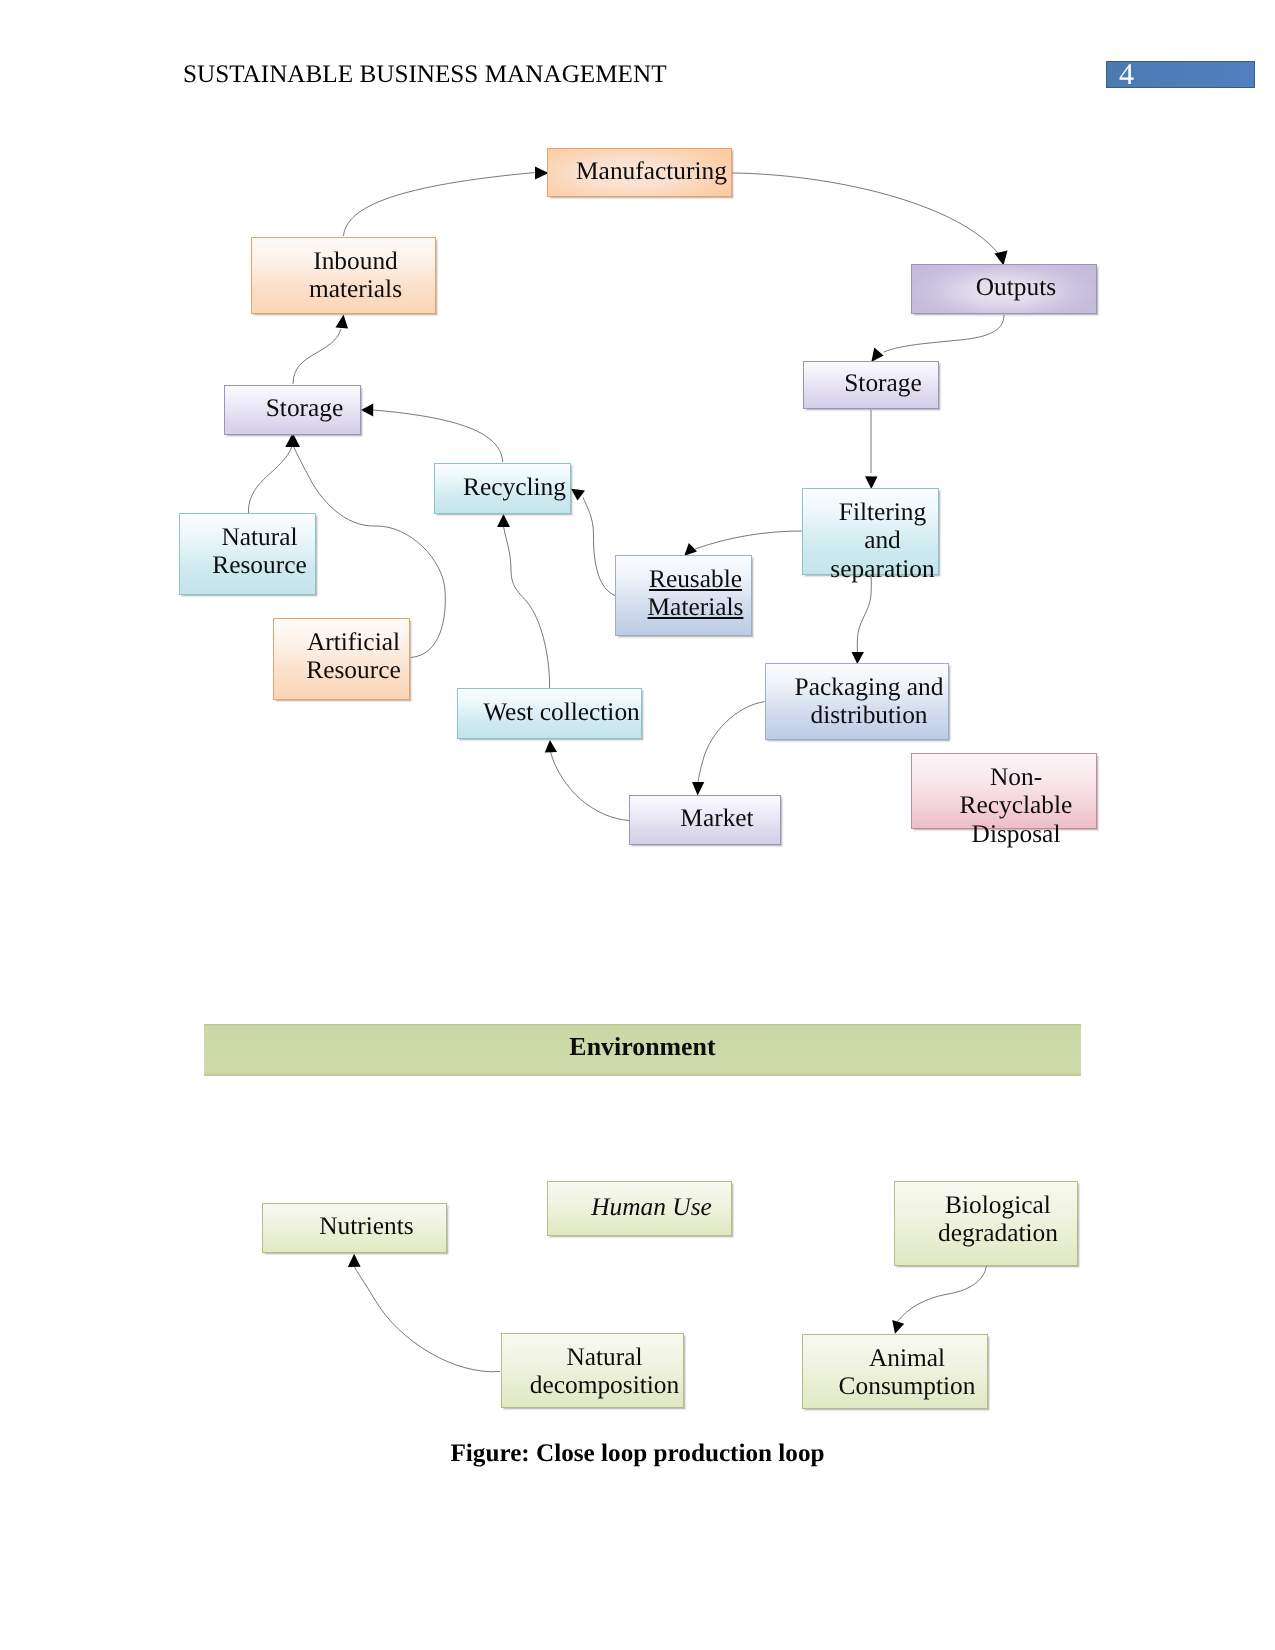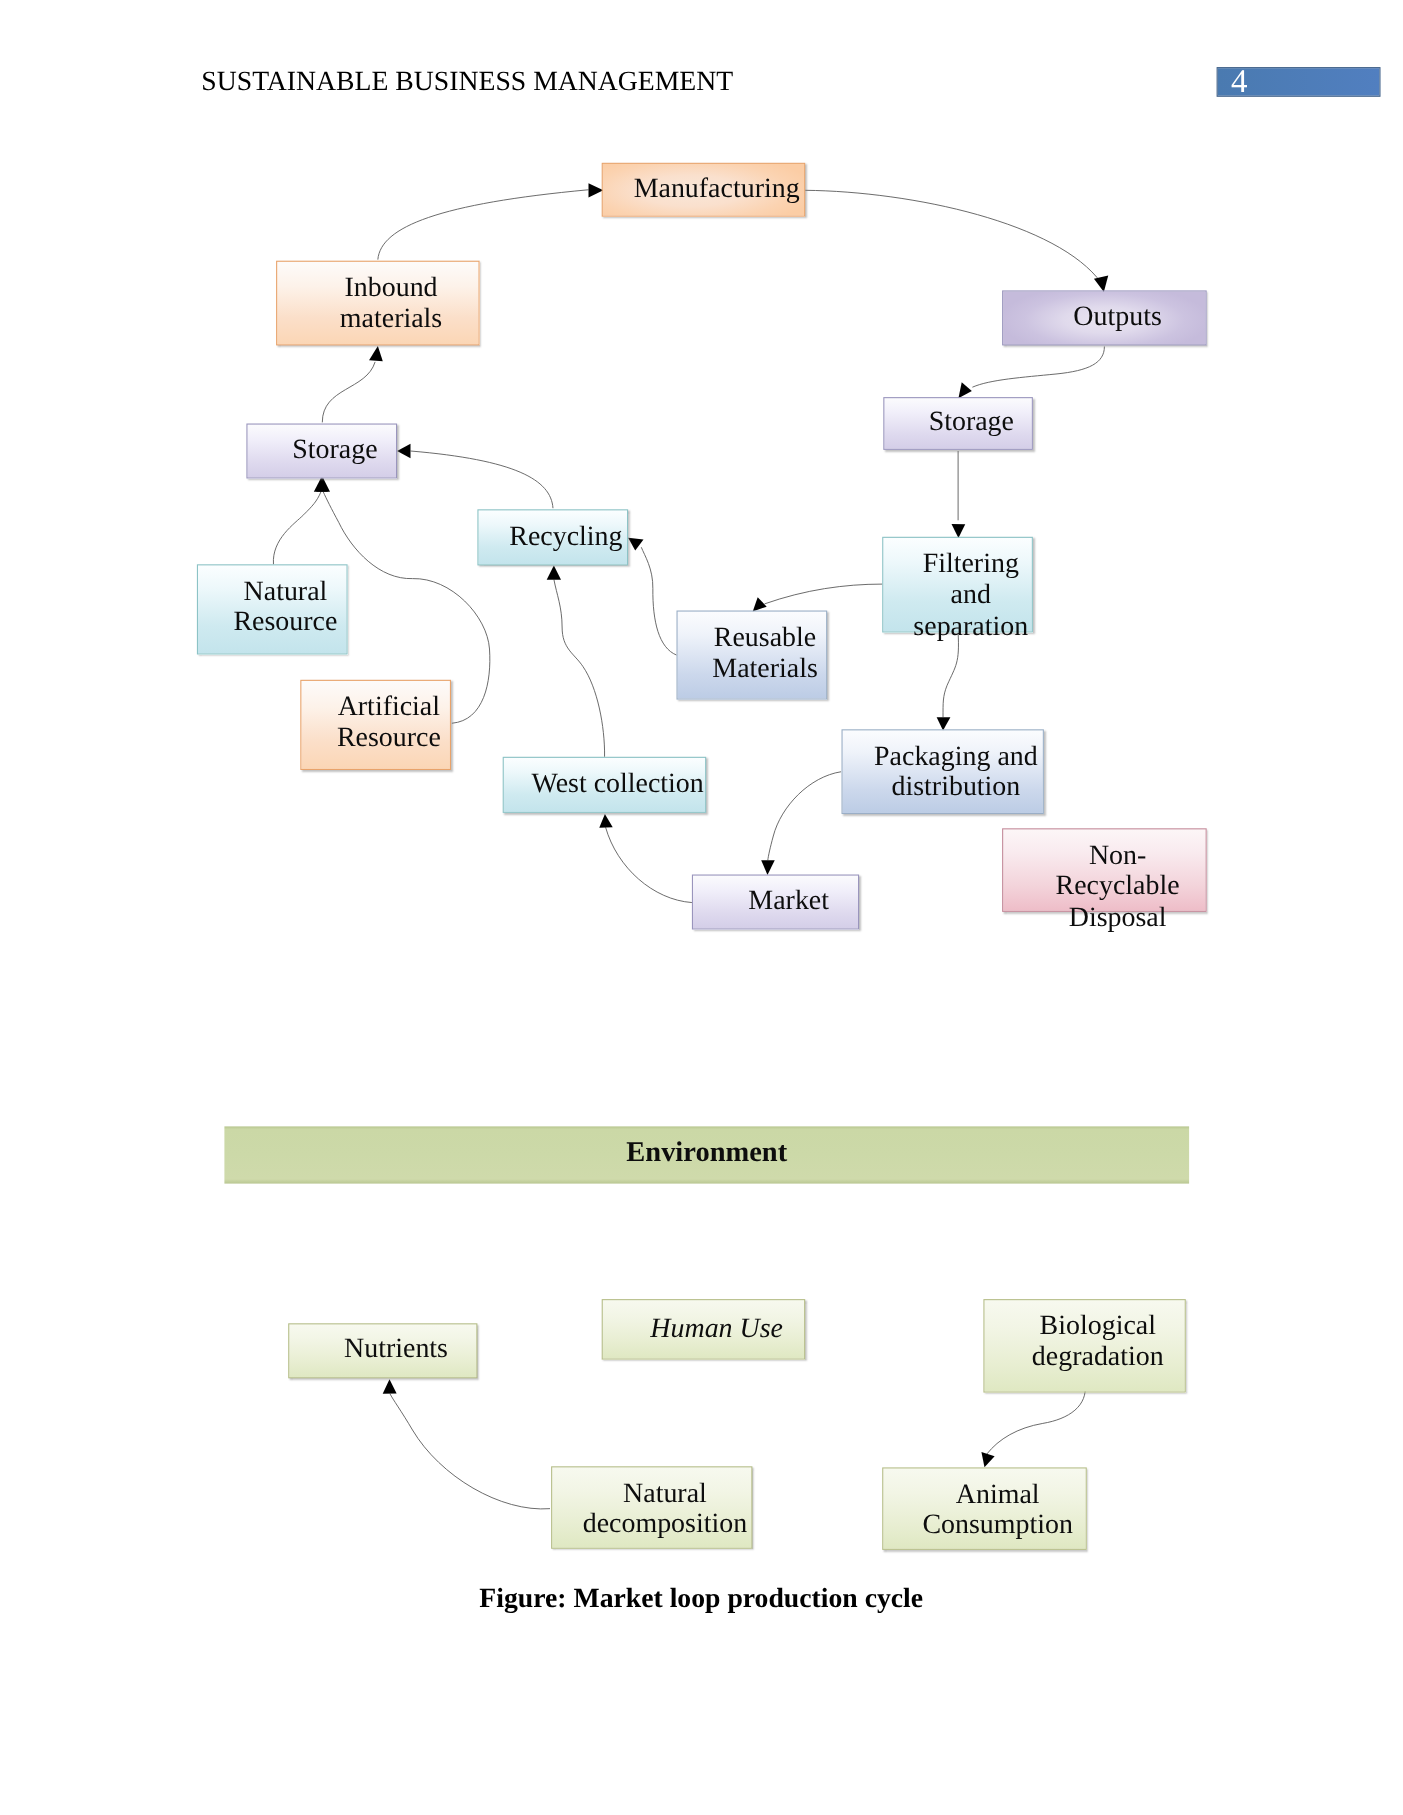--- a/index.html
+++ b/index.html
@@ -118,21 +118,21 @@
       </div>
       <div class="node n-teal" style="left: 434px; top: 463px; width: 137px; height: 51px;">
         <span>Recycling</span>
       </div>
       <div class="node n-teal multiline" style="left: 802px; top: 488px; width: 137px; height: 87px;">
         <span>Filtering and<br>separation</span>
       </div>
       <div class="node n-teal multiline" style="left: 179px; top: 513px; width: 137px; height: 82px;">
         <span>Natural<br>Resource</span>
       </div>
-      <div class="node n-blue multiline" style="left: 615px; top: 555px; width: 137px; height: 81px;">
+      <div class="node n-blue multiline" style="left: 615px; top: 555px; width: 137px; height: 81px; text-decoration: underline;">
         <span>Reusable<br>Materials</span>
       </div>
       <div class="node n-orange multiline" style="left: 273px; top: 618px; width: 137px; height: 82px;">
         <span>Artificial<br>Resource</span>
       </div>
       <div class="node n-blue multiline" style="left: 765px; top: 663px; width: 184px; height: 77px;">
         <span>Packaging and<br>distribution</span>
       </div>
       <div class="node n-teal" style="left: 457px; top: 688px; width: 185px; height: 51px;">
         <span>West collection</span>
@@ -142,29 +142,29 @@
       </div>
       <div class="node n-purple" style="left: 629px; top: 795px; width: 152px; height: 50px;">
         <span>Market</span>
       </div>
       <div class="node n-green" style="left: 547px; top: 1181px; width: 185px; height: 55px; font-style: italic;">
         <span>Human Use</span>
       </div>
       <div class="node n-green multiline" style="left: 894px; top: 1181px; width: 184px; height: 85px;">
         <span>Biological<br>degradation</span>
       </div>
-      <div class="node n-green" style="left: 262px; top: 1203px; width: 172px; height: 50px;">
+      <div class="node n-green" style="left: 262px; top: 1203px; width: 185px; height: 50px;">
         <span>Nutrients</span>
       </div>
       <div class="node n-green multiline" style="left: 501px; top: 1333px; width: 183px; height: 75px;">
         <span>Natural<br>decomposition</span>
       </div>
       <div class="node n-green multiline" style="left: 802px; top: 1334px; width: 186px; height: 75px;">
         <span>Animal<br>Consumption</span>
       </div>
     </div>
 
   <div id="env-bar">
       <span id="env-label">Environment</span>
     </div>
 
-  <div id="caption">Figure: Market loop production cycle</div>
+  <div id="caption">Figure: Close loop production loop</div>
 </div>
 
 </body></html>

